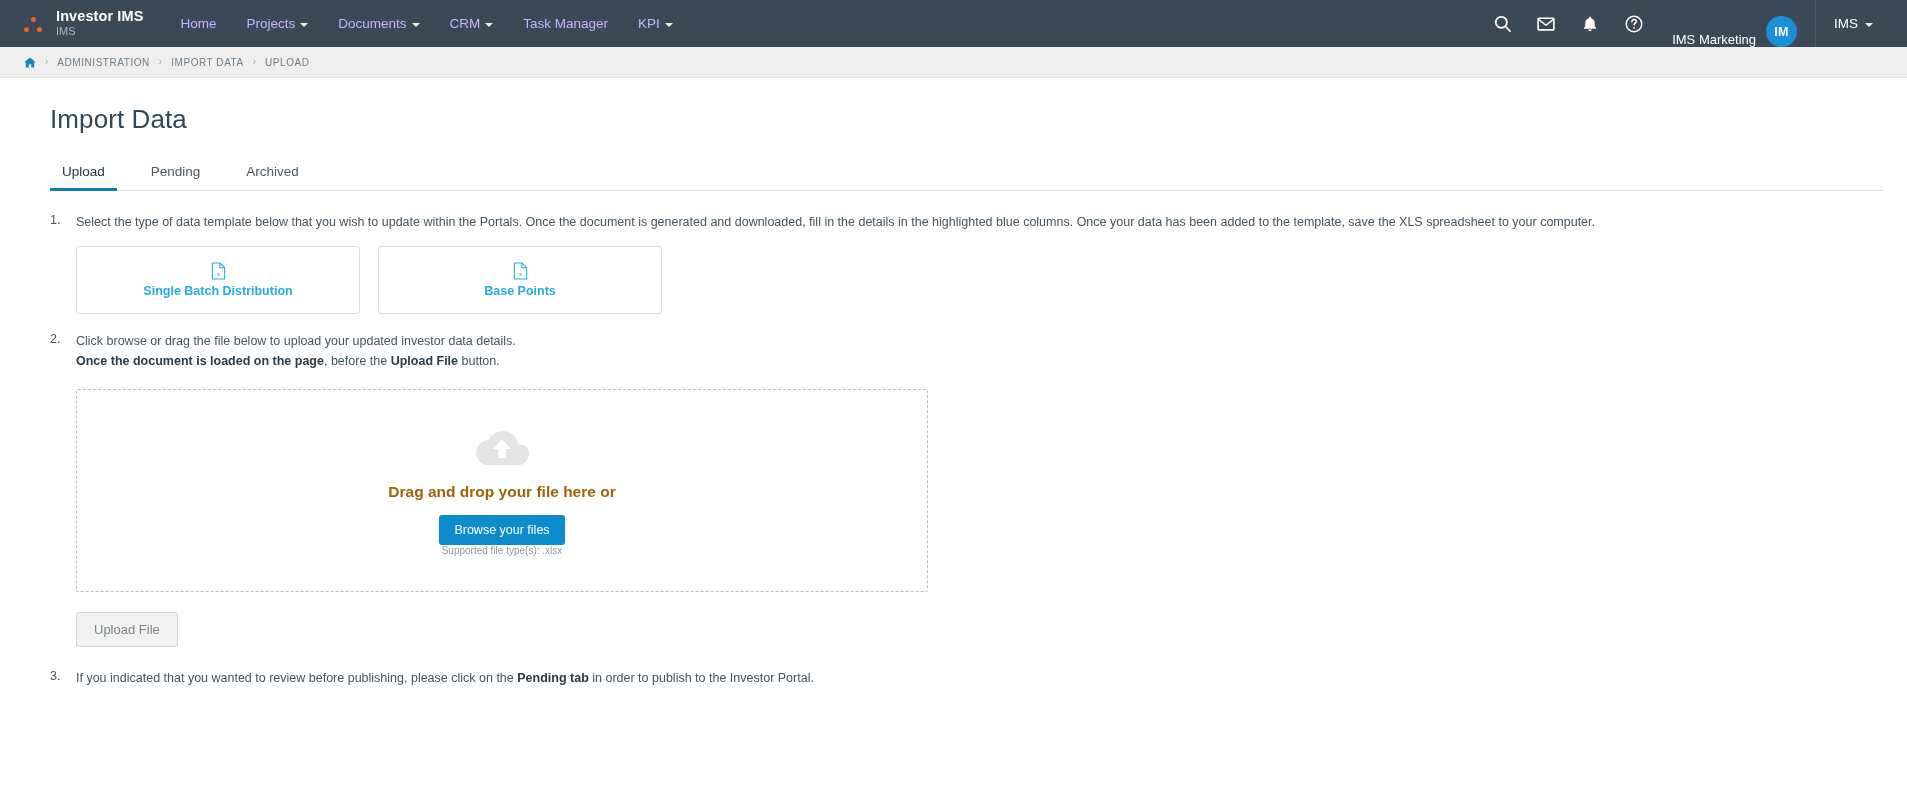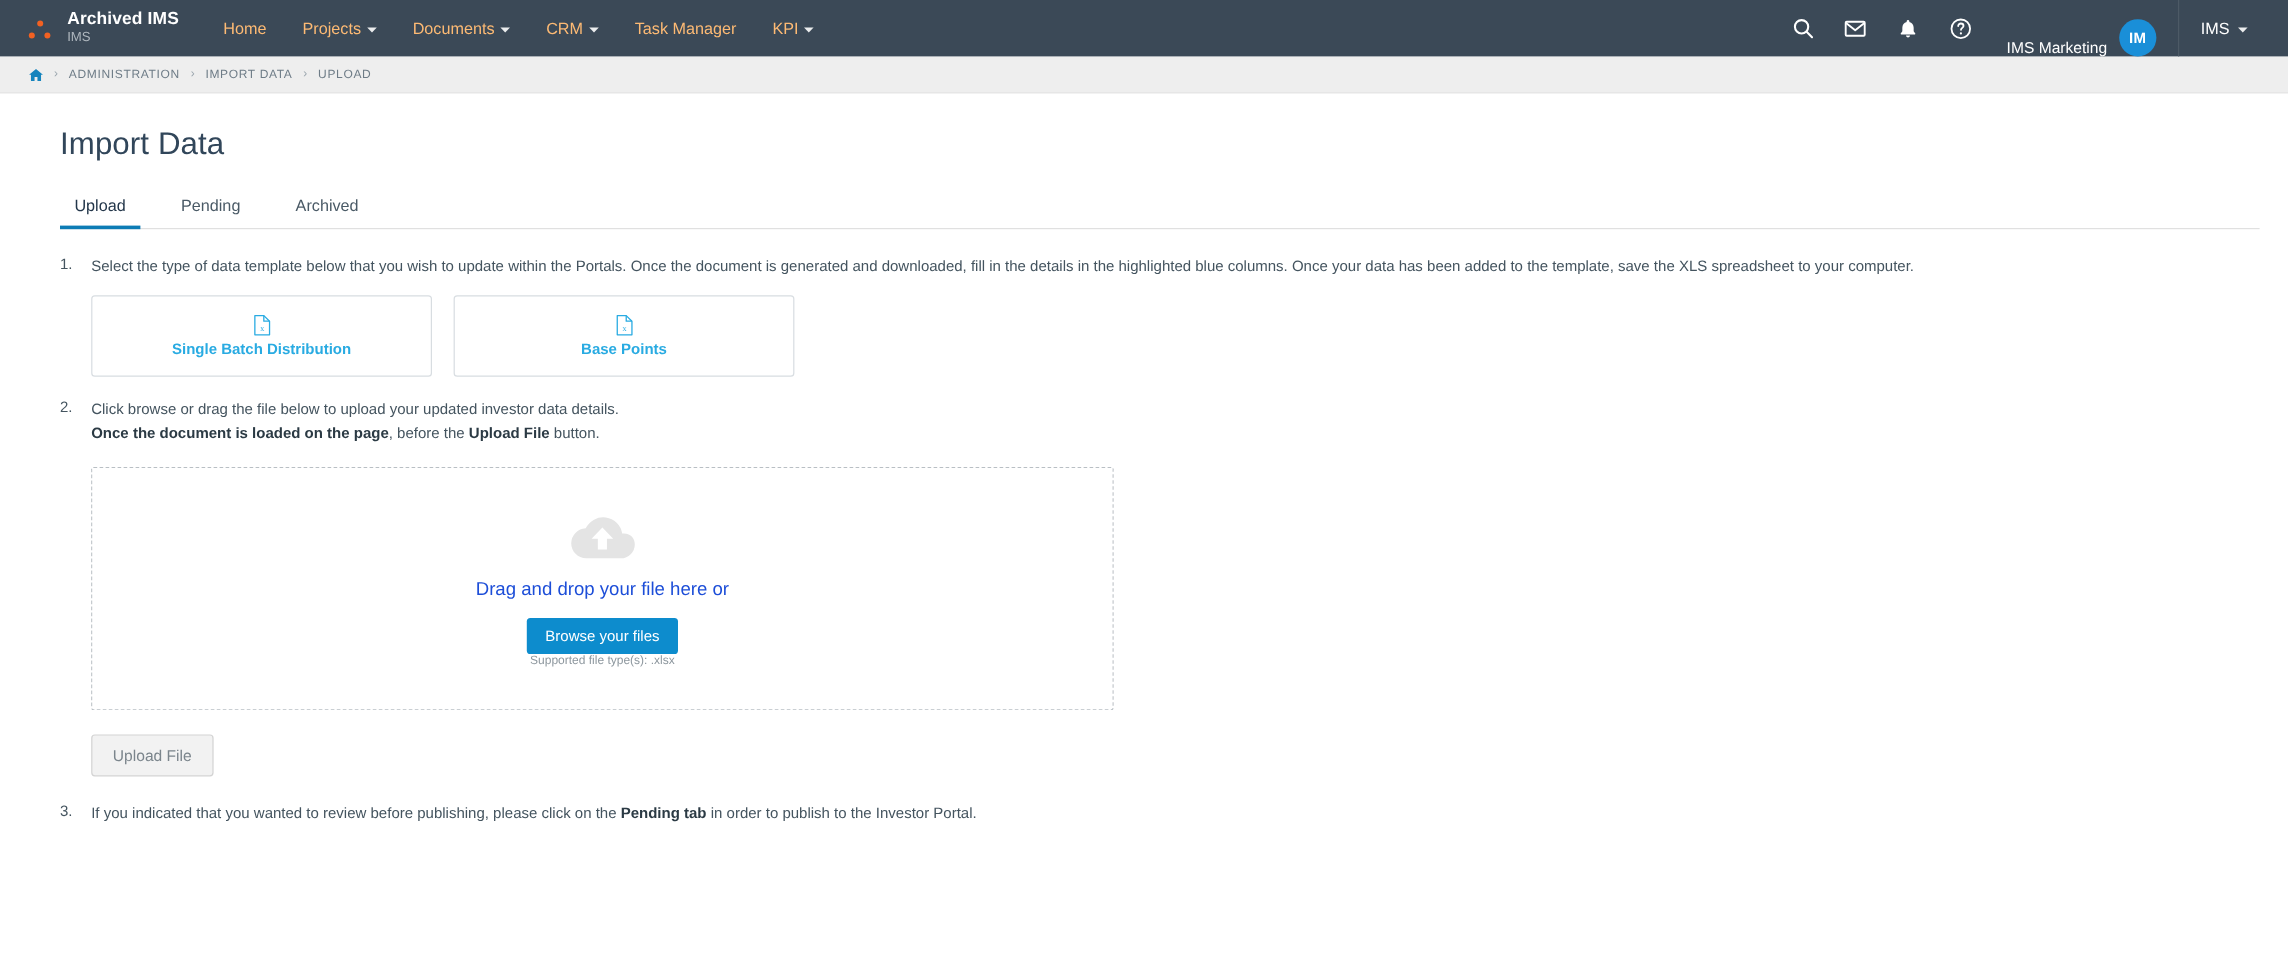--- a/index.html
+++ b/index.html
@@ -64,21 +64,21 @@
     height: 47px;
     margin-left: 12px;
   }
   .navitem {
     display: flex;
     align-items: center;
     gap: 5px;
     padding: 0 15px;
     height: 47px;
     font-size: 13.5px;
-    color: #fdba74;
+    color: #c4b5fd;
     font-weight: 500;
     cursor: pointer;
     white-space: nowrap;
   }
   .caret {
     display: inline-block;
     width: 0; height: 0;
     border-left: 4px solid transparent;
     border-right: 4px solid transparent;
     border-top: 4px solid #ffffff;
@@ -275,23 +275,23 @@
     display: flex;
     flex-direction: column;
     align-items: center;
     justify-content: center;
     background: #fff;
     cursor: pointer;
   }
   .cloud-icon { margin-bottom: 10px; line-height: 0; }
   .dz-text {
     font-size: 15.5px;
-    color: #1d4ed8;
+    color: #a16207;
     margin-bottom: 14px;
-    font-weight: 400;
+    font-weight: 700;
   }
   .browse-btn {
     background: #0d8ccd;
     color: #ffffff;
     border: none;
     border-radius: 3px;
     font-size: 12.5px;
     font-weight: 400;
     padding: 8px 15px;
     cursor: pointer;
@@ -321,21 +321,21 @@
 
 <div class="topnav">
 
   <div class="brand">
     <span class="brand-dots">
       <i class="d1"></i>
         <i class="d2"></i>
         <i class="d3"></i>
     </span>
     <span class="brand-text">
-      <div class="brand-name">Archived IMS</div>
+      <div class="brand-name">Investor IMS</div>
       <div class="brand-sub">IMS</div>
     </span>
   </div>
 
   <nav class="navitems">
     <div class="navitem">
       <span>Home</span>
     </div>
     <div class="navitem">
       <span>Projects</span>

